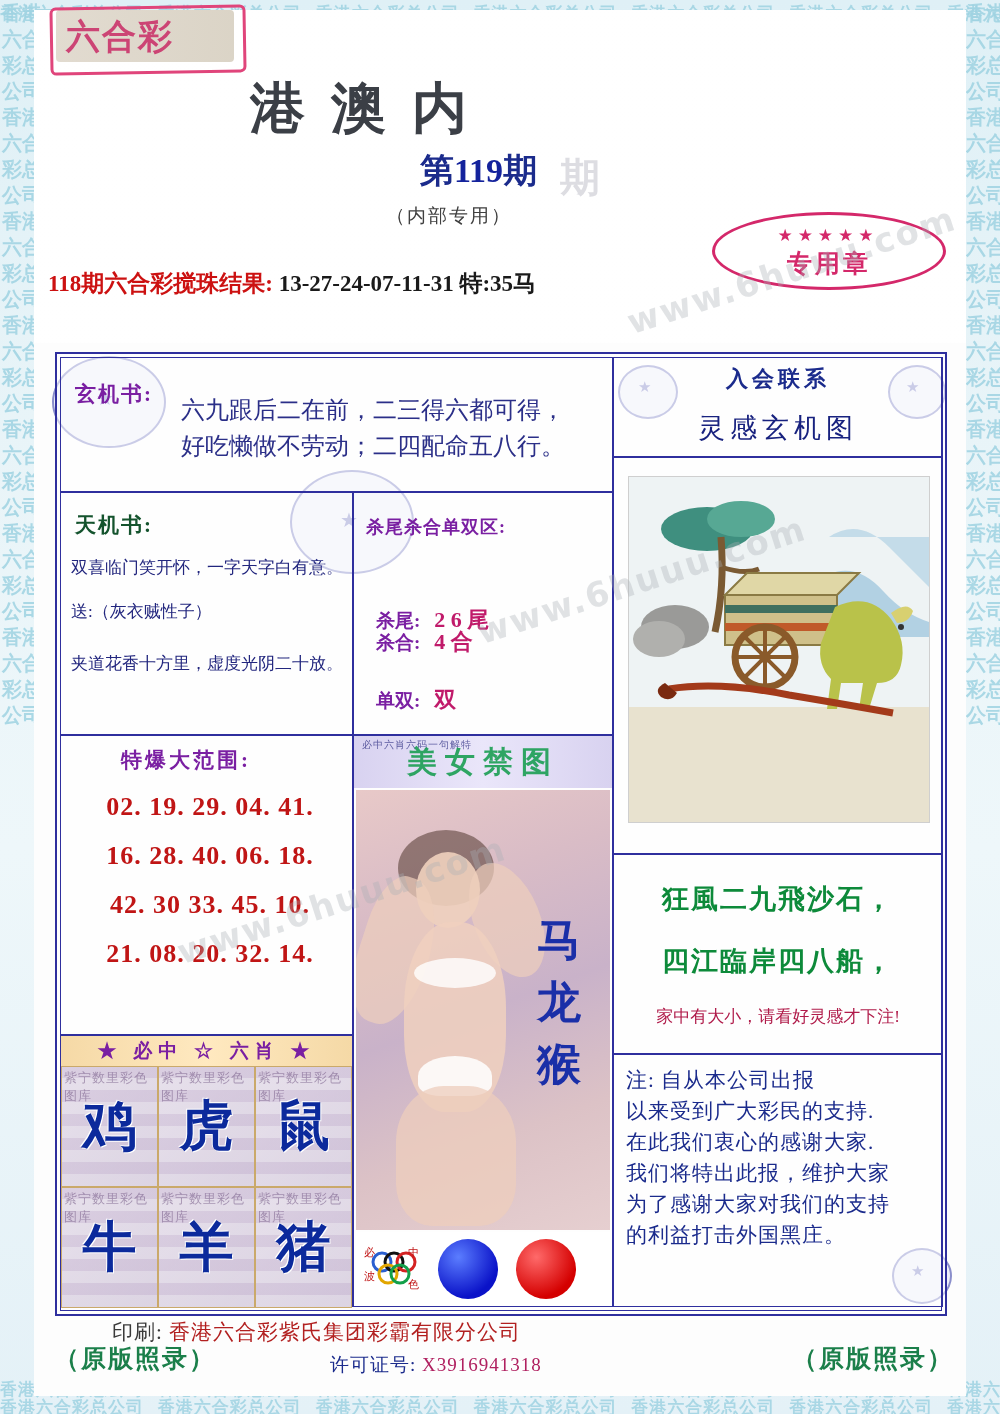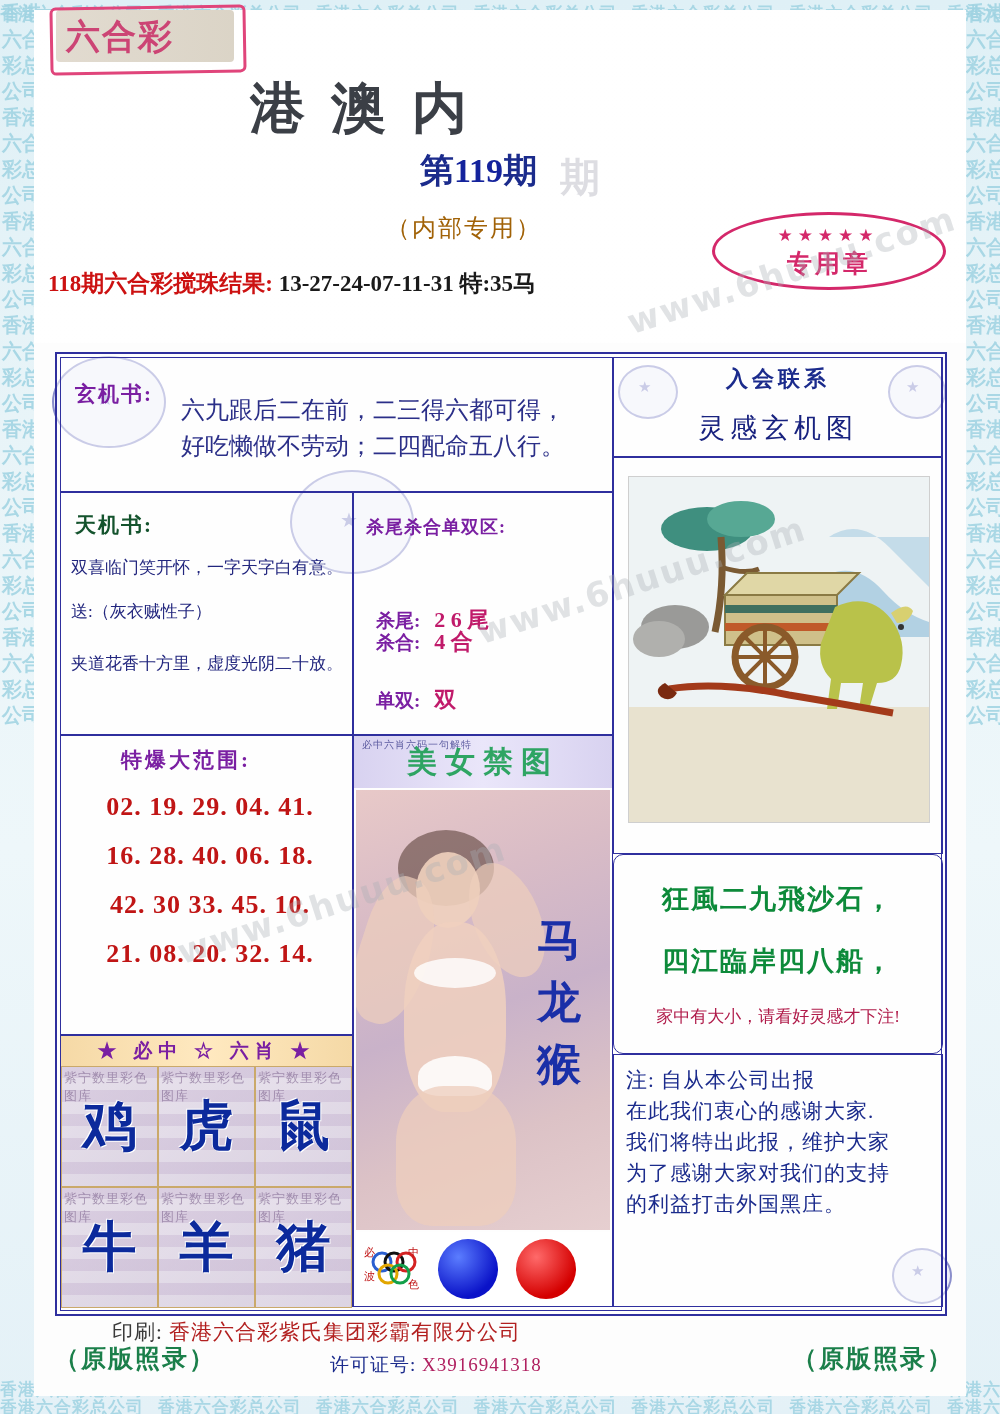--- a/index.html
+++ b/index.html
@@ -48,21 +48,21 @@
   
   .hdr-title{
     position:absolute;left:250px;top:72px;width:460px;text-align:left;
     font-size:55px;font-weight:bold;color:#3b3f46;letter-spacing:26px;
   }
   .hdr-issue{
     position:absolute;left:420px;top:148px;font-size:34px;font-weight:bold;color:#1b2b8c;
   }
   .hdr-issue .num{color:#14239c;}
   .hdr-sub{
-    position:absolute;left:386px;top:212px;font-size:24px;color:#a16207;letter-spacing:2px;
+    position:absolute;left:386px;top:203px;font-size:19px;color:#404040;letter-spacing:2px;
   }
   .hdr-ghost{
     position:absolute;left:560px;top:150px;font-size:40px;color:rgba(120,120,140,.25);font-weight:bold;
   }
   .result-line{
     position:absolute;left:48px;top:268px;font-size:23px;font-weight:bold;color:#cc1111;
     white-space:nowrap;
   }
   .result-line .blk{color:#1a1a1a;font-weight:bold;}
   .result-line .sp{color:#1a1a1a;}
@@ -112,21 +112,21 @@
 
   
   #box-xuanji{left:60px;top:357px;width:553px;height:135px;}
   #box-tianji{left:60px;top:492px;width:293px;height:243px;}
   #box-shawei{left:353px;top:492px;width:260px;height:243px;}
   #box-fanwei{left:60px;top:735px;width:293px;height:300px;}
   #box-zodiac{left:60px;top:1035px;width:293px;height:272px;}
   #box-meinv{left:353px;top:735px;width:260px;height:572px;}
   #box-right-top{left:613px;top:357px;width:330px;height:100px;}
   #box-right-img{left:613px;top:457px;width:330px;height:397px;}
-  #box-right-poem{left:613px;top:854px;width:330px;height:200px;border-radius:10px;}
+  #box-right-poem{left:613px;top:854px;width:330px;height:200px;}
   #box-right-note{left:613px;top:1054px;width:330px;height:253px;}
 
   .lbl-xuanji{
     position:absolute;left:14px;top:22px;font-size:21px;font-weight:bold;color:#7a1fa2;
     letter-spacing:2px;
   }
   .xuanji-lines{
     position:absolute;left:120px;top:34px;width:420px;font-size:24px;color:#2b2f88;line-height:36px;
   }
   .lbl-tianji{
@@ -447,20 +447,21 @@
 
 <div class="cell bd" id="box-right-poem">
   <div class="poem" style="top:26px;">狂風二九飛沙石，</div>
   <div class="poem" style="top:88px;">四江臨岸四八船，</div>
   <div class="poem-note">家中有大小，请看好灵感才下注!</div>
 </div>
 
 <div class="cell bd" id="box-right-note">
   <div class="note-body">
     <div>注: 自从本公司出报</div>
+    <div>以来受到广大彩民的支持.</div>
     <div>在此我们衷心的感谢大家.</div>
     <div>我们将特出此报，维护大家</div>
     <div>为了感谢大家对我们的支持</div>
     <div>的利益打击外国黑庄。</div>
   </div>
 </div>
 
 <div class="ft-print">
   <span class="k">印刷:</span>
   <span>香港六合彩紫氏集团彩霸有限分公司</span>

